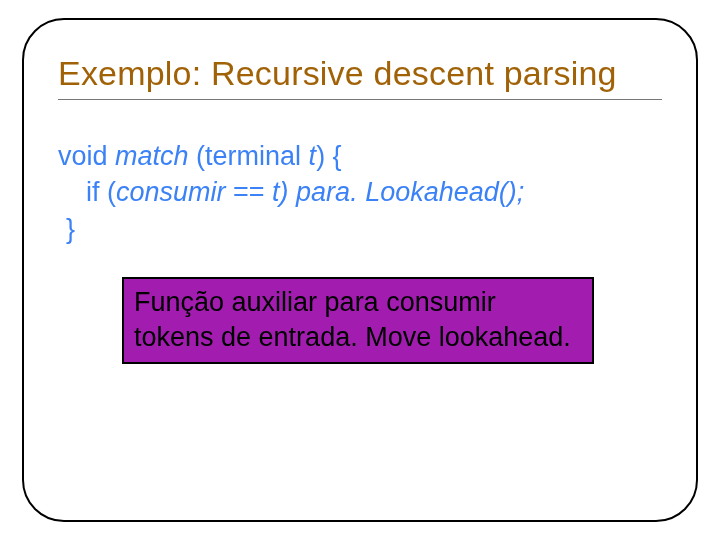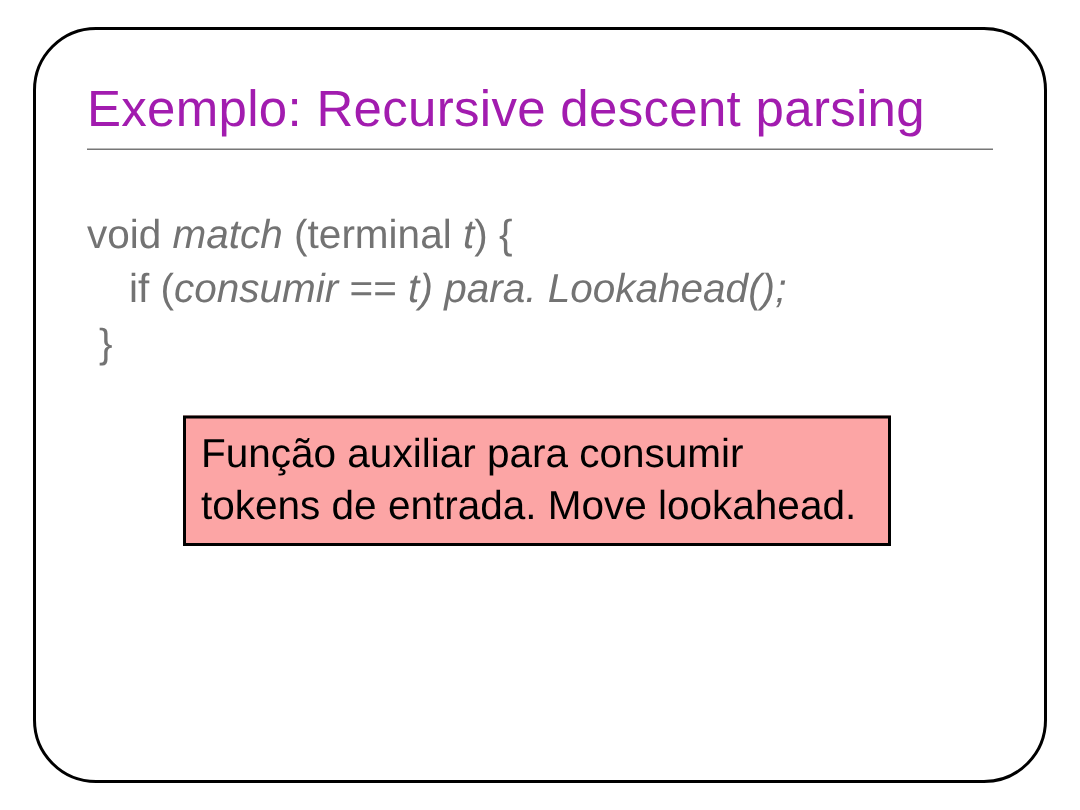--- a/index.html
+++ b/index.html
@@ -21,46 +21,46 @@
     width: 100%;
     height: 100%;
     border: 2.5px solid #000;
     border-radius: 42px;
     box-sizing: border-box;
     padding: 34px 34px 30px 34px;
     position: relative;
   }
   .title {
     font-size: 34px;
-    color: #a21caf;
+    color: #a16207;
     font-weight: 400;
     margin: 0 0 4px 0;
     letter-spacing: 0.2px;
   }
   .rule {
     border: none;
     border-top: 1.5px solid #777;
     margin: 6px 0 38px 0;
   }
   .code {
     font-size: 27px;
     line-height: 1.35;
-    color: #737373;
+    color: #3b82f6;
     font-weight: 400;
   }
   .code .it { font-style: italic; }
   .code .line1 { margin-left: 0; }
   .code .line2 { margin-left: 28px; }
   .code .line3 { margin-left: 34px; }
   .code .line4 { margin-left: 8px; }
   .callout {
     margin-top: 30px;
     margin-left: 64px;
     width: 472px;
-    background: #fca5a5;
+    background: #a21caf;
     border: 2px solid #000;
     padding: 6px 10px 8px 10px;
     font-size: 27px;
     line-height: 1.28;
     box-sizing: border-box;
   }
 </style>
 </head>
 <body>
 

